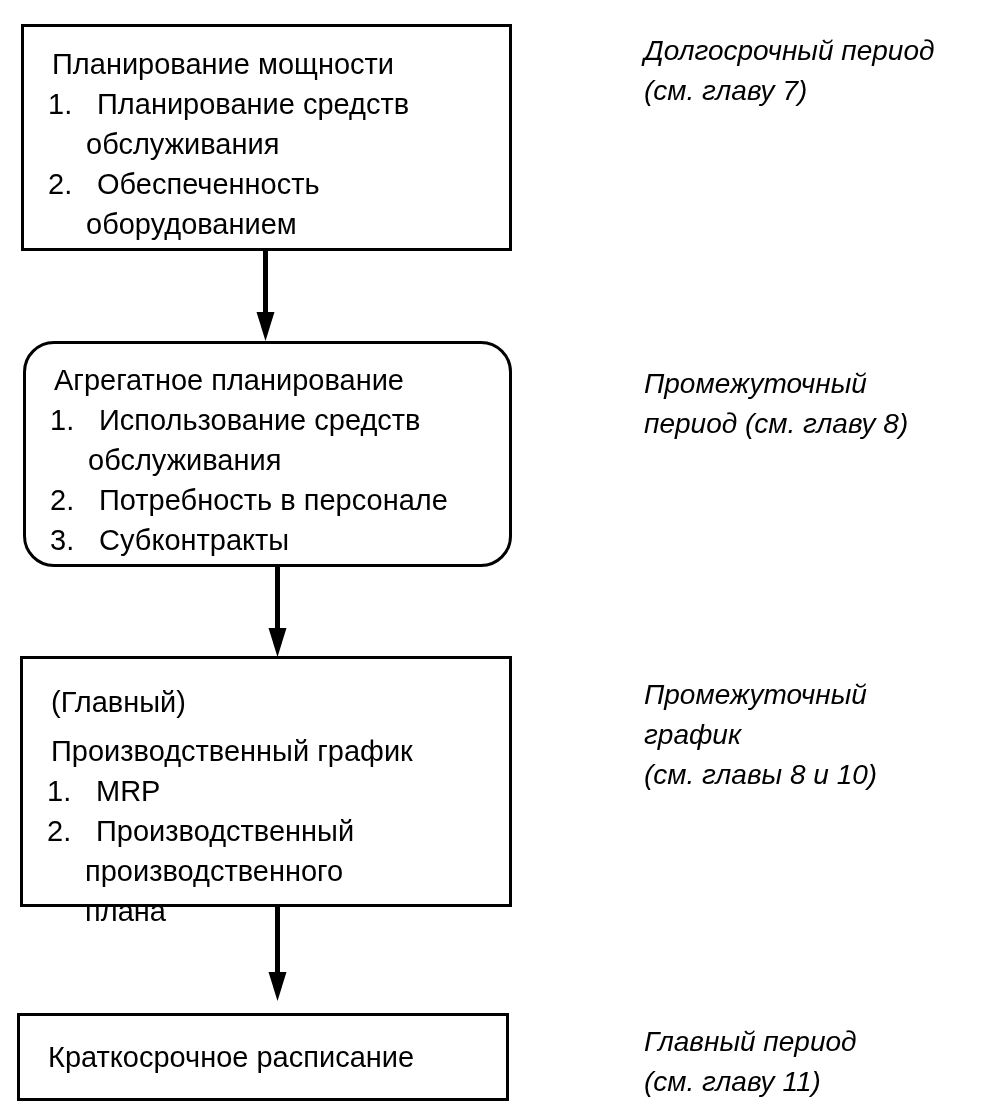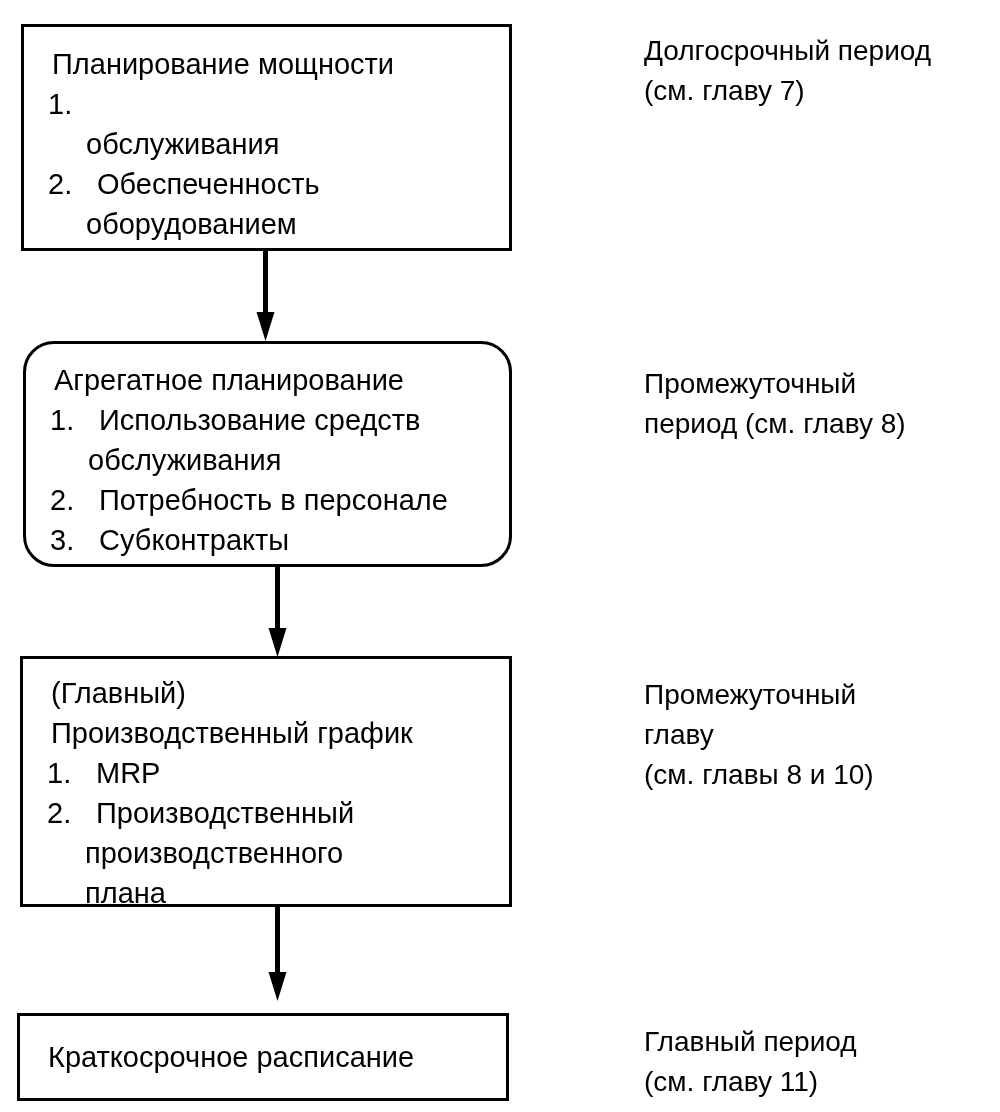--- a/index.html
+++ b/index.html
@@ -62,35 +62,37 @@
   .line-item .txt {
     display: inline-block;
   }
 
   .line-cont {
     padding-left: 62px;
   }
 
   .line-plain {
     padding-left: 28px;
+    margin-top: 9px;
   }
 
   
   .arrow {
     position: absolute;
   }
   .arrow svg { display: block; }
 
   
   .period-label {
     position: absolute;
     font-size: 28px;
     line-height: 40px;
     white-space: nowrap;
     color: #000000;
+    font-style: italic;
   }
 
   
   #box-capacity   { left: 21px;  top: 24px;   width: 491px; height: 227px; }
   #box-aggregate  { left: 23px;  top: 341px;  width: 489px; height: 226px; border-radius: 31px; }
   #box-mps        { left: 20px;  top: 656px;  width: 492px; height: 251px; }
   #box-shortterm  { left: 17px;  top: 1001px; width: 492px; height: 88px; margin-top: 12px;  }
 
   #box-capacity   .box-inner { top: 17px; }
   #box-aggregate  .box-inner { top: 16px; }
@@ -109,20 +111,21 @@
 </head>
 <body>
 
 <div id="diagram">
 
   <div class="node-box" id="box-capacity">
     <div class="box-inner">
       <div class="line line-title">Планирование мощности</div>
       <div class="line line-item">
         <span class="num">1.</span>
+        <span class="txt">Планирование средств</span>
       </div>
       <div class="line line-cont">обслуживания</div>
       <div class="line line-item">
         <span class="num">2.</span>
         <span class="txt">Обеспеченность</span>
       </div>
       <div class="line line-cont">оборудованием</div>
     </div>
   </div>
 
@@ -194,21 +197,21 @@
     <div>(см. главу 7)</div>
   </div>
 
   <div class="period-label" id="label-intermediate">
     <div>Промежуточный</div>
     <div>период (см. главу 8)</div>
   </div>
 
   <div class="period-label" id="label-intermediate2">
     <div>Промежуточный</div>
-    <div>главу</div>
+    <div>график</div>
     <div>(см. главы 8 и 10)</div>
   </div>
 
   <div class="period-label" id="label-shortterm">
     <div>Главный период</div>
     <div>(см. главу 11)</div>
   </div>
 
 </div>
 

